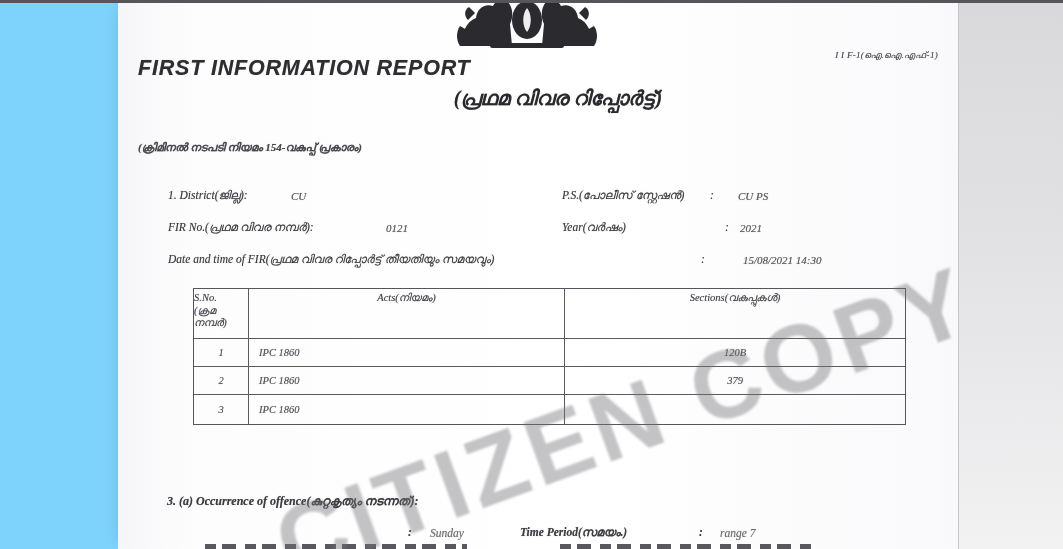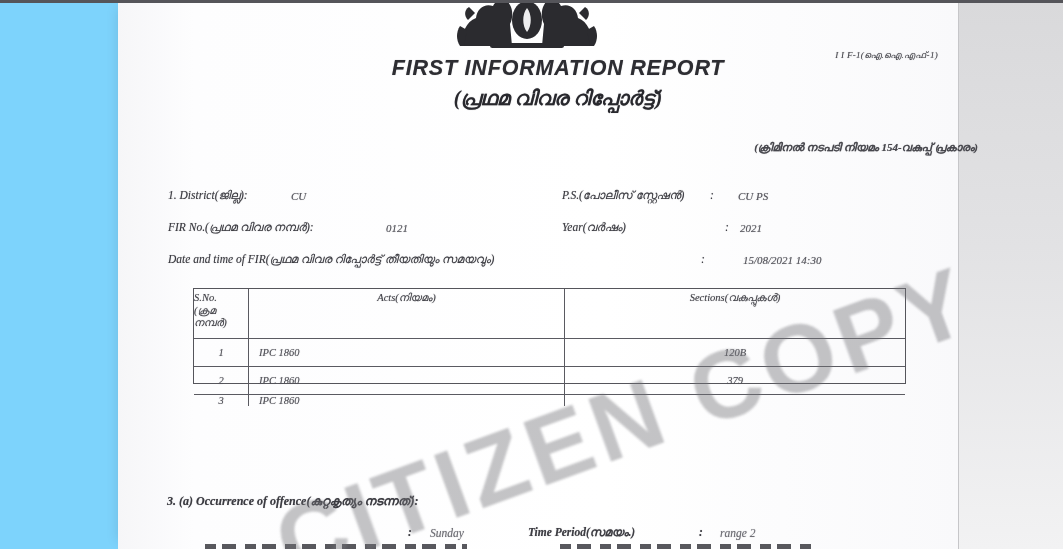--- a/index.html
+++ b/index.html
@@ -24,43 +24,43 @@
     position:absolute; white-space:nowrap; font-style:italic; color:#3d3d43;
     text-shadow:0 0 0.8px rgba(62,62,70,0.55);
   }
   .val { color:#5a5a61; }
 
   .iif { top:50px; left:780px; width:158px; text-align:right; font-size:9px; letter-spacing:0.3px; color:#4c4c52; }
 
   .emblem { position:absolute; left:452px; top:-14px; filter:blur(0.4px); }
 
   .doc-title {
-    top:56px; left:138px; width:840px; text-align:center;
+    top:56px; left:138px; width:840px; 
     font-family:"Liberation Sans", sans-serif; font-weight:bold; font-size:21.5px;
     letter-spacing:0.8px; color:#2d2d32;
   }
   .doc-subtitle {
     top:87px; left:138px; width:840px; text-align:center;
     font-weight:bold; font-size:20px; color:#28282d;
   }
   .under-en {
     top:119px; left:138px; width:840px; text-align:center;
     font-family:"Liberation Sans", sans-serif; font-weight:bold; font-size:11px;
     letter-spacing:1.1px; color:#3a3a40;
   }
   .under-ml {
-    top:141px; left:138px; width:840px; text-align:right;
+    top:141px; left:138px; width:840px; text-align:left;
     font-weight:bold; font-size:11px; color:#47474d;
   }
 
   .f-lbl { font-size:11.5px; }
   .f-val { font-size:11px; }
 
   .acts-table {
-    position:absolute; left:193px; top:288px; width:713px; height:96px;
+    position:absolute; left:193px; top:288px; width:713px; height:137px;
     border:1.6px solid #55555b; box-sizing:border-box;
     display:grid; grid-template-columns:55px 316px 1fr; grid-template-rows:50px 28px 28px 1fr;
     background:transparent;
   }
   .c {
     border-right:1.4px solid #5a5a61; border-bottom:1.4px solid #5a5a61;
     display:flex; align-items:center; justify-content:center;
     font-style:italic; font-size:10.5px; color:#45454b;
     text-shadow:0 0 0.8px rgba(62,62,70,0.5);
   }
@@ -161,21 +161,21 @@
 
     <div class="c sno-cell last-row">3</div>
     <div class="c act-cell last-row">IPC 1860</div>
   </div>
 
   <div class="txt occ-heading">3. (a) Occurrence of offence(കുറ്റകൃത്യം നടന്നത്):</div>
 
   <div class="txt occ-row" style="top:526px; left:205px;margin-top:25px;">1. Day(ദിവസം)</div>
   <div class="txt occ-row" style="top:526px; left:408px;">:</div>
   <div class="txt occ-row faint" style="top:527px; left:430px;">Sunday</div>
-  <div class="txt occ-row" style="top:526px; left:520px;margin-left:8px;">Time Period(സമയം.)</div>
+  <div class="txt occ-row" style="top:526px; left:520px;">Time Period(സമയം.)</div>
   <div class="txt occ-row" style="top:526px; left:699px;">:</div>
-  <div class="txt occ-row faint" style="top:527px; left:720px;">range 2</div>
+  <div class="txt occ-row faint" style="top:527px; left:720px;">range 7</div>
 
   <div class="cutoff one"></div>
   <div class="cutoff two"></div>
 
   <div class="watermark">CITIZEN COPY</div>
 </div>
 
 </body></html>

